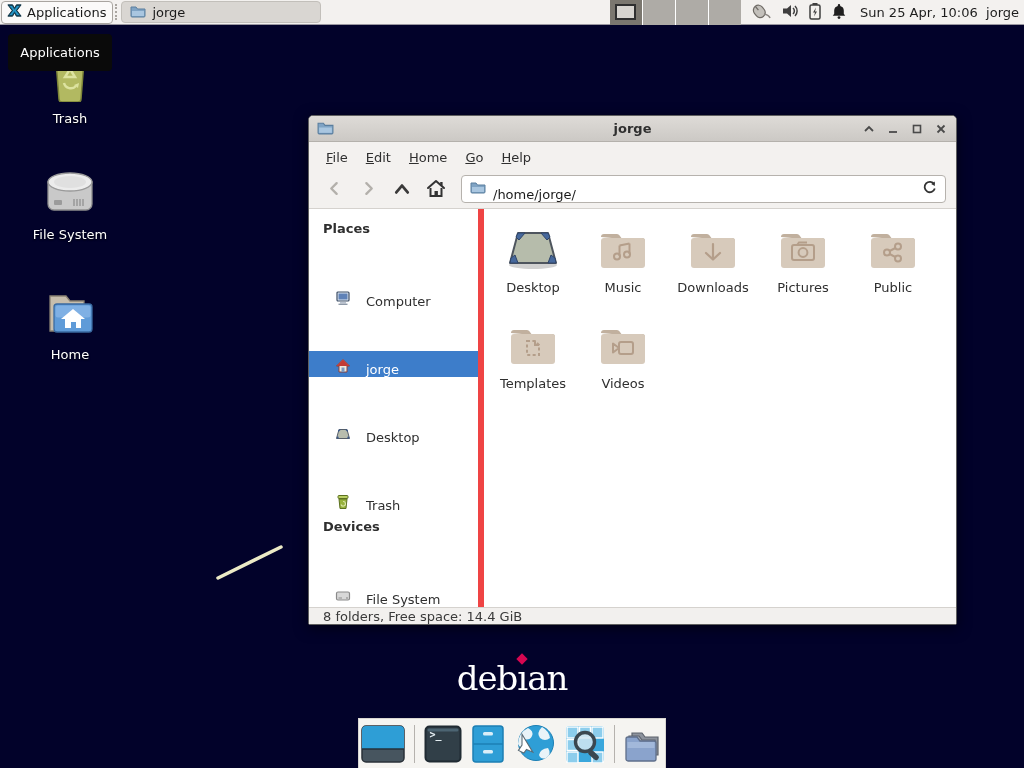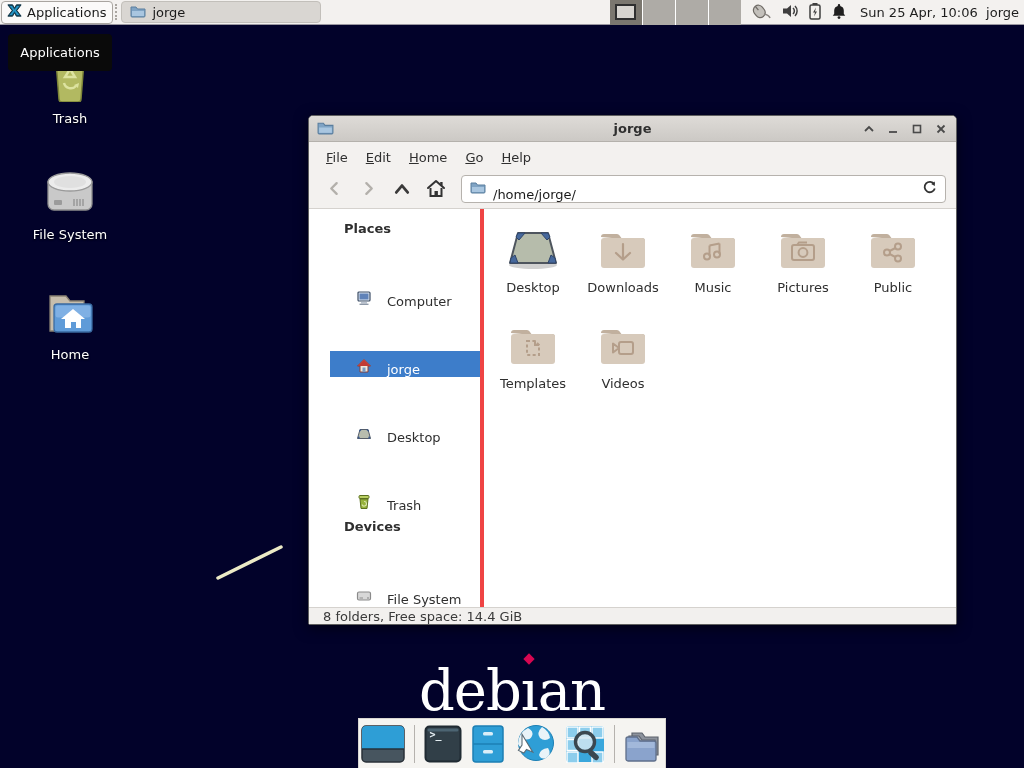--- a/index.html
+++ b/index.html
@@ -38,30 +38,30 @@
   .tb-btns { position:absolute; right:8px; top:0; height:26px; display:flex; align-items:center; gap:10px; }
   .tb-btn { width:14px; height:14px; display:flex; align-items:center; justify-content:center; }
   .menubar { height:27px; background:#f3f1ef; display:flex; align-items:flex-end; padding-left:8px; }
   .menu-item { display:inline-block; padding:4px 9px; color:#2f2f2f; }
   .menu-item::first-letter { text-decoration:underline; }
   .toolbar { height:40px; background:#f3f1ef; border-bottom:1px solid #d5d2ce; display:flex; align-items:center; padding:0 10px; gap:4px; }
   .nav-btn { width:30px; height:28px; display:flex; align-items:center; justify-content:center; border-radius:3px; }
   .pathbar { flex:1; height:28px; margin-left:6px; background:#ffffff; border:1px solid #b6b2ad; border-radius:4px; display:flex; align-items:center; padding:0 8px; gap:7px; color:#1a1a1a; }
   .pathbar .ptext { flex:1;margin-top:12px; }
   .win-body { flex:1; display:flex; min-height:0; }
-  .sidebar { width:175px; background:#ffffff; border-right:4px solid #ef4444; padding-top:6px;padding-left:21px; }
+  .sidebar { width:175px; background:#ffffff; border-right:6px solid #ef4444; padding-top:6px; }
   .side-header { height:26px; display:flex; align-items:center; padding-left:14px; font-weight:bold; color:#2f2f2f; }
   .side-item { height:26px; display:flex; align-items:flex-end; gap:15px; padding-left:26px; color:#2f2f2f;margin-top:42px; }
   .side-item.selected { background:#3d7dca; color:#ffffff; }
   .fileview { flex:1; background:#ffffff; padding:10px 0 0 4px; display:flex; flex-wrap:wrap; align-content:flex-start; }
   .file-item { width:90px; height:96px; display:flex; flex-direction:column; align-items:center; justify-content:flex-start; gap:4px; padding-top:8px; color:#2f2f2f; }
   .statusbar { height:17px; background:#f2f0ee; border-top:1px solid #d5d2ce; display:flex; align-items:center; padding-left:14px; color:#3a3a3a; }
 
   
-  .debian-logo { position:absolute; left:0; top:658px; width:1024px; text-align:center; color:#ffffff; font-family:"DejaVu Serif", serif; font-size:56px; letter-spacing:-1px; z-index:3; }
+  .debian-logo { position:absolute; left:0; top:658px; width:1024px; text-align:center; color:#ffffff; font-family:"DejaVu Serif", serif; font-size:34px; letter-spacing:-1px; z-index:3; }
   .debian-i { position:relative; display:inline-block; }
   .debian-dot { position:absolute; left:50%; top:-3px; width:8px; height:8px; margin-left:-4px; background:#d70751; transform:rotate(45deg); }
 
   
   .dock { position:absolute; left:358px; top:718px; width:308px; height:50px; background:#f5f4f1; border:1px solid #d9d6d2; border-bottom:none; display:flex; align-items:center; justify-content:center; gap:9px; z-index:20; }
   .dock-sep { width:1px; height:38px; background:#b5b2ae; }
   .dock-item { display:flex; align-items:center; justify-content:center; }
   .term-glyph { position:absolute; left:6px; top:4px; font-family:"DejaVu Sans Mono", monospace; font-size:10px; font-weight:bold; color:#e4edf2; }
 </style>
 </head>
@@ -341,44 +341,44 @@
         </span>
         <span>Desktop</span>
       </div>
 
 
       <div class="file-item">
         <span>
           <svg width="52" height="46" viewBox="0 0 52 46">
             <path d="M4 10 a3 3 0 0 1 3 -3 h13 a3 3 0 0 1 2.6 1.5 L24.4 11 H45 a3 3 0 0 1 3 3" fill="#c1b09e"></path>
             <rect x="4" y="11" width="44" height="30" rx="3" fill="#d7cabb"></rect>
-            <g stroke="#b49e8a" stroke-width="2.2" fill="none" stroke-linecap="round" stroke-linejoin="round">
-                <line x1="26" y1="17" x2="26" y2="31"></line>
-                <polyline points="19,26 26,32.5 33,26"></polyline>
-              </g>
-          </svg>
-        </span>
-        <span>Downloads</span>
-      </div>
-
-      <div class="file-item">
-        <span>
-          <svg width="52" height="46" viewBox="0 0 52 46">
-            <path d="M4 10 a3 3 0 0 1 3 -3 h13 a3 3 0 0 1 2.6 1.5 L24.4 11 H45 a3 3 0 0 1 3 3" fill="#c1b09e"></path>
-            <rect x="4" y="11" width="44" height="30" rx="3" fill="#d7cabb"></rect>
             <g stroke="#b49e8a" stroke-width="2" fill="none">
                 <line x1="22.5" y1="18.5" x2="22.5" y2="29"></line>
                 <line x1="32.5" y1="16.5" x2="32.5" y2="27"></line>
                 <line x1="22.5" y1="18.5" x2="32.5" y2="16.5"></line>
               </g>
             <circle cx="20" cy="29.5" r="3" fill="none" stroke="#b49e8a" stroke-width="2"></circle>
             <circle cx="30" cy="27.5" r="3" fill="none" stroke="#b49e8a" stroke-width="2"></circle>
           </svg>
         </span>
         <span>Music</span>
+      </div>
+
+      <div class="file-item">
+        <span>
+          <svg width="52" height="46" viewBox="0 0 52 46">
+            <path d="M4 10 a3 3 0 0 1 3 -3 h13 a3 3 0 0 1 2.6 1.5 L24.4 11 H45 a3 3 0 0 1 3 3" fill="#c1b09e"></path>
+            <rect x="4" y="11" width="44" height="30" rx="3" fill="#d7cabb"></rect>
+            <g stroke="#b49e8a" stroke-width="2.2" fill="none" stroke-linecap="round" stroke-linejoin="round">
+                <line x1="26" y1="17" x2="26" y2="31"></line>
+                <polyline points="19,26 26,32.5 33,26"></polyline>
+              </g>
+          </svg>
+        </span>
+        <span>Downloads</span>
       </div>
 
       <div class="file-item">
         <span>
           <svg width="52" height="46" viewBox="0 0 52 46">
             <path d="M4 10 a3 3 0 0 1 3 -3 h13 a3 3 0 0 1 2.6 1.5 L24.4 11 H45 a3 3 0 0 1 3 3" fill="#c1b09e"></path>
             <rect x="4" y="11" width="44" height="30" rx="3" fill="#d7cabb"></rect>
             <g stroke="#b49e8a" stroke-width="2" fill="none">
                 <rect x="15" y="18" width="22" height="15" rx="2"></rect>
                 <circle cx="26" cy="25.5" r="4.4"></circle>

